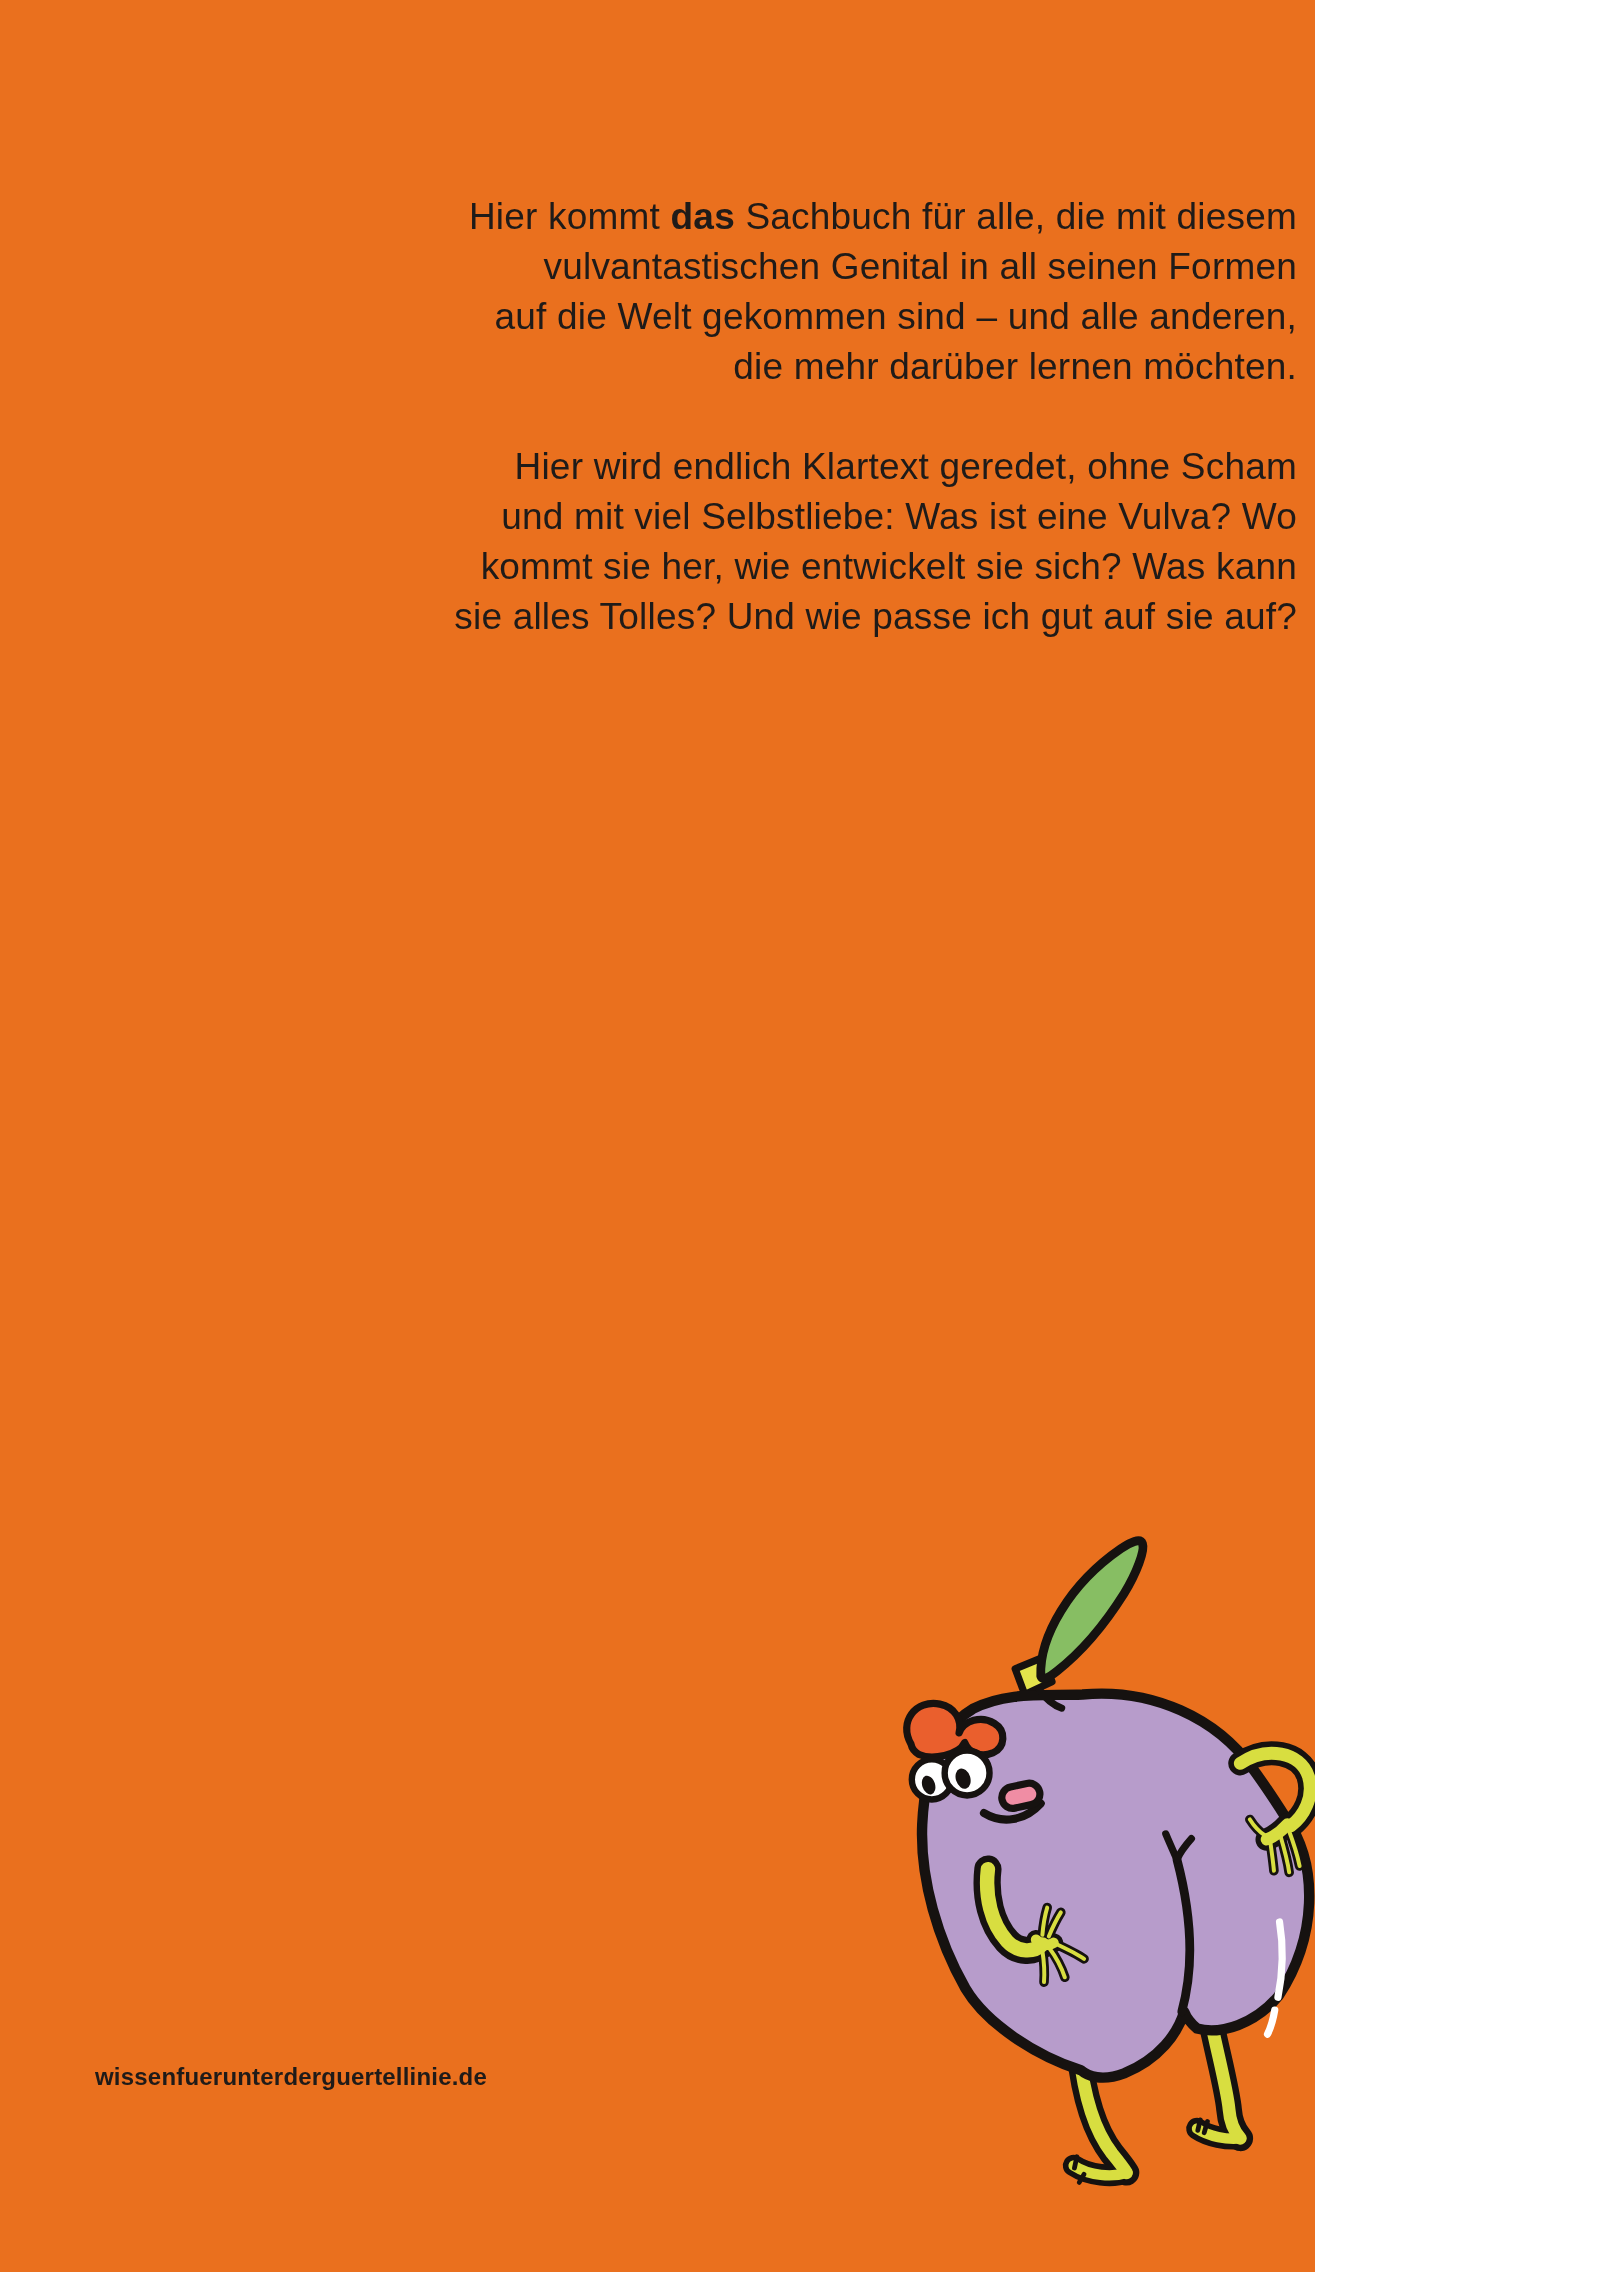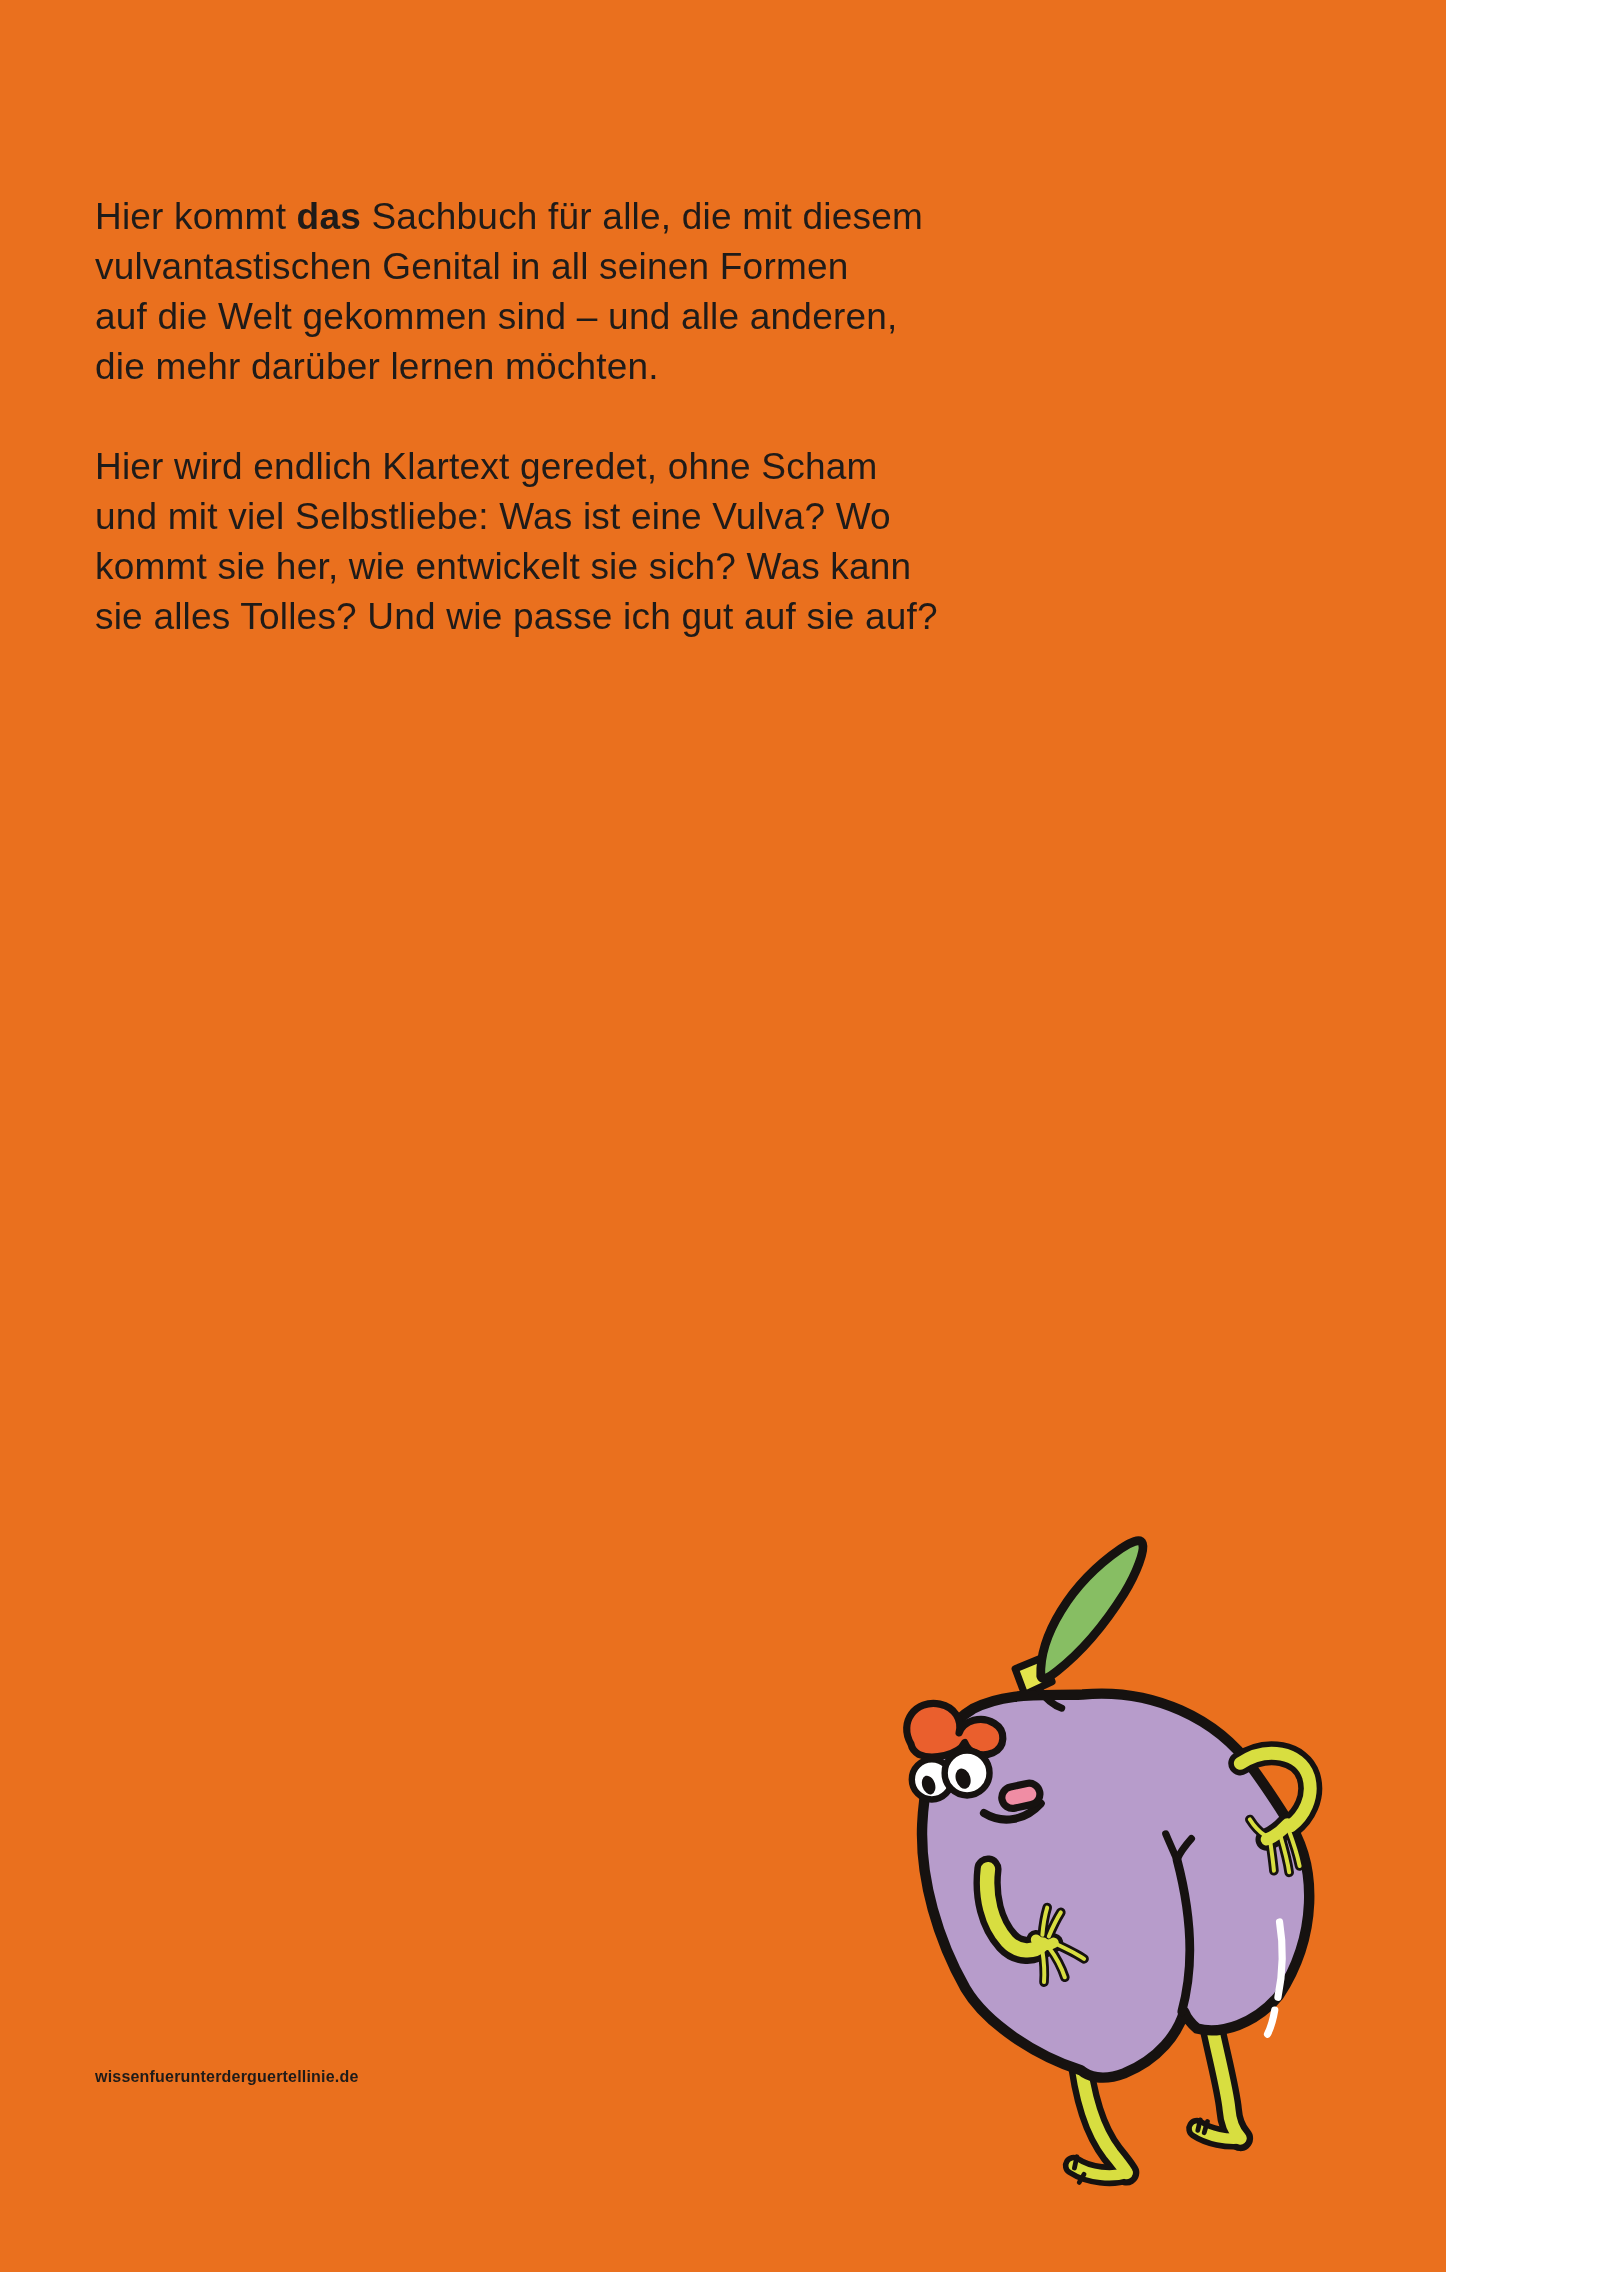--- a/index.html
+++ b/index.html
@@ -1,44 +1,45 @@
 <!DOCTYPE html>
 <html style="--background: #EA701E; --text: #1F1B19; --plum-outline: #161210; --plum-body: #B79CCB; --plum-limbs: #D8DE40; --plum-leaf: #87BE63; --plum-stem: #E3E34C; --plum-brow: #EA5F2D; --plum-tongue: #F08DA4; --plum-eye: #FFFFFF; --plum-shine: #FFFFFF;font-size:13px"><head>
 <meta charset="utf-8">
 <title>Back Cover</title>
 <style>
   html, body { margin: 0; padding: 0; }
   .page {
     position: relative;
-    width: 1446px;
+    width: 1315px;
     height: 2273px;
     background: var(--background, #EA701E);
     color: var(--text, #1F1B19);
     font-family: "Liberation Sans", sans-serif;
     overflow: hidden;
+    text-align: right;
   }
   .blurb {
     position: absolute;
     left: 95px;
     top: 192px;
     width: 1202px;
     font-size: 37px;
     line-height: 50px;
     letter-spacing: 0.2px;
   }
   .blurb p {
     margin: 0 0 50px 0;
     white-space: pre-line;
   }
   .blurb b { font-weight: 700; }
   .footer {
     position: absolute;
     left: 95px;
     top: 2054px;
-    font-size: 16px;
+    font-size: 24px;
     line-height: 46px;
     font-weight: 700;
     letter-spacing: 0.2px;
   }
   .plum {
     position: absolute;
     left: 842px;
     top: 1499px;
     width: 545px;
     height: 705px;

